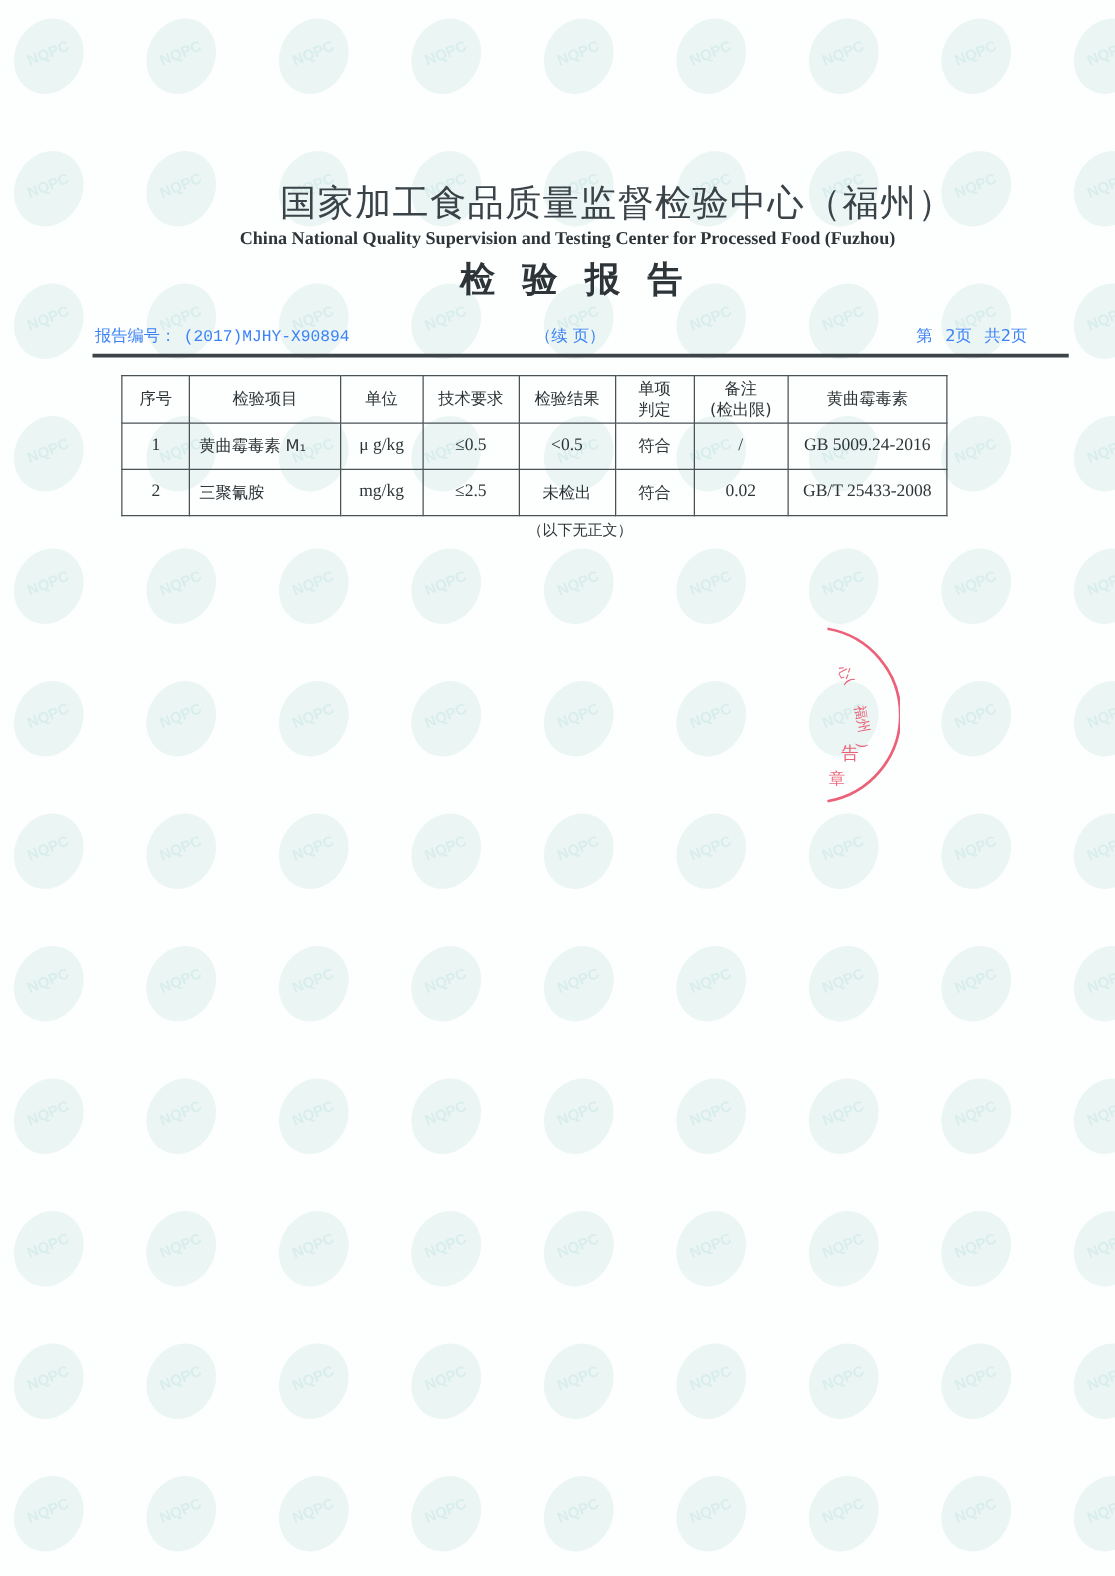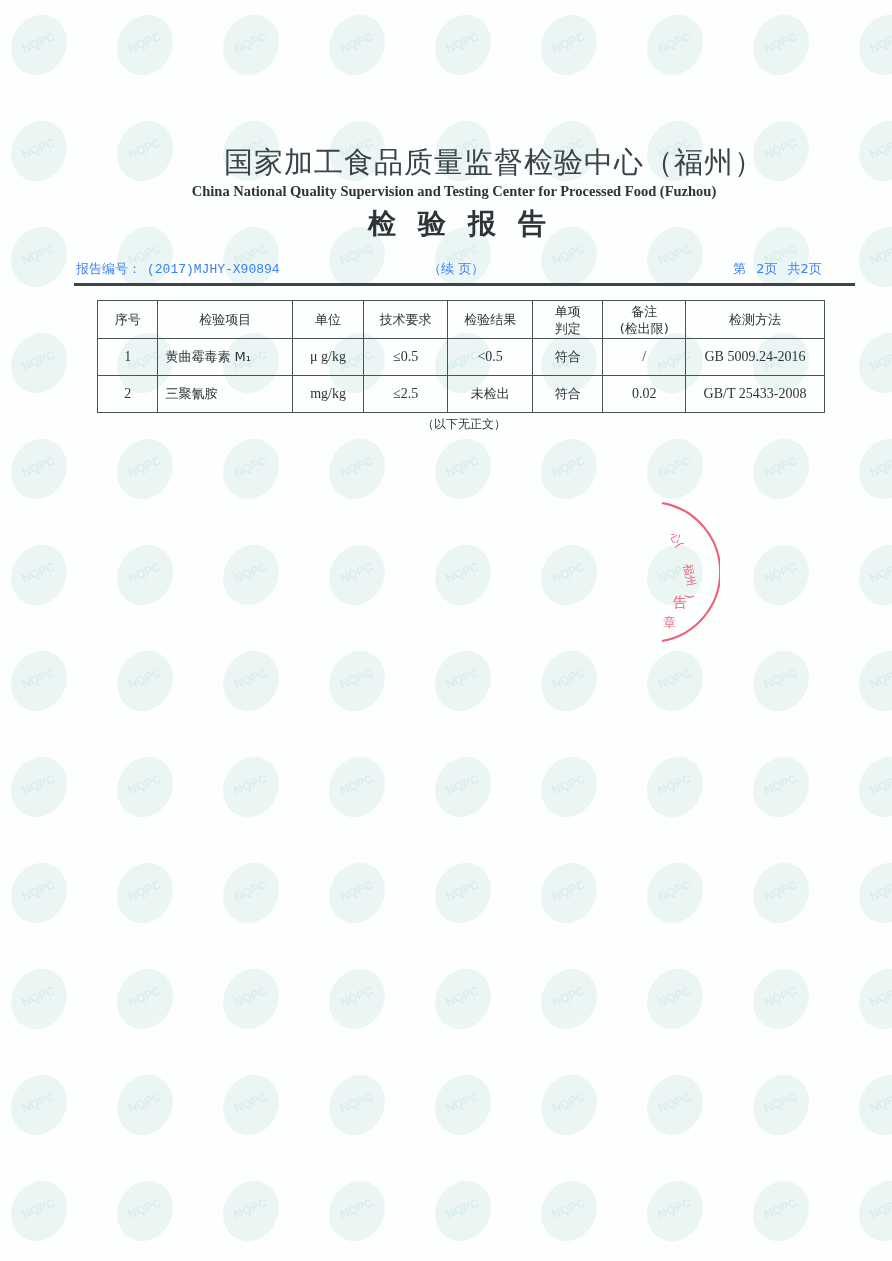--- a/index.html
+++ b/index.html
@@ -11,21 +11,21 @@
   .title-cn{position:absolute;left:0;width:892px;top:143px;text-align:center;font-family:"DejaVu Sans",sans-serif;font-size:29px;letter-spacing:1px;color:#3a4348;margin-left:48px;}
   .title-en{position:absolute;left:0;width:908px;top:183px;text-align:center;font-family:"Liberation Serif",serif;font-weight:bold;font-size:14.5px;color:#2d3438;}
   .report-cn{position:absolute;left:0;width:892px;top:205px;text-align:center;font-family:"DejaVu Serif",serif;font-weight:bold;font-size:28px;letter-spacing:22px;color:#2e3538;padding-left:22px;}
   .report-en{position:absolute;left:0;width:892px;top:238px;text-align:center;font-family:"Liberation Serif",serif;font-weight:bold;font-size:19px;letter-spacing:2px;word-spacing:24px;color:#2e3538;}
   .meta{position:absolute;top:260px;font-family:"DejaVu Sans",sans-serif;font-size:13px;color:#3b82f6;}
   .meta-left{left:76px;}
   .meta-left .num{font-family:"Liberation Mono",monospace;font-size:13px;margin-left:6px;}
   .meta-mid{left:428px;}
   .meta-right{left:733px;word-spacing:6px;}
   .rule{position:absolute;left:74px;top:283px;width:781px;height:3px;background:#3d4447;}
-  table.results{position:absolute;left:97px;top:300px;width:728px;border-collapse:collapse;font-family:"Liberation Serif",serif;font-size:14px;color:#2e3538;}
+  table.results{position:absolute;left:97px;top:300px;width:661px;border-collapse:collapse;font-family:"Liberation Serif",serif;font-size:14px;color:#2e3538;}
   table.results th, table.results td{border:1px solid #4a5256;text-align:center;vertical-align:middle;padding:0;}
   table.results th{font-weight:normal;height:37px;font-family:"DejaVu Sans",sans-serif;font-size:13px;line-height:17px;}
   table.results td{height:36px;}
   td.item{text-align:left !important;padding-left:7px !important;font-family:"DejaVu Sans",sans-serif;font-size:13px;}
   td.cn{font-family:Liberation Serif, serif;font-size:13px;}
   .end-note{position:absolute;left:0;width:892px;top:416px;text-align:center;font-family:"DejaVu Sans",sans-serif;font-size:12px;color:#2e3538;padding-left:18px;}
   .stamp{position:absolute;left:600px;top:495px;width:120px;height:150px;}
 </style>
 </head>
 <body>
@@ -166,21 +166,21 @@
     </colgroup>
     <thead>
       <tr>
         <th>序号</th>
         <th>检验项目</th>
         <th>单位</th>
         <th>技术要求</th>
         <th>检验结果</th>
         <th><span>单项</span><br><span>判定</span></th>
         <th><span>备注</span><br><span>(检出限)</span></th>
-        <th>检测方法</th>
+        <th>黄曲霉毒素</th>
       </tr>
     </thead>
     <tbody>
       <tr>
         <td>1</td>
         <td class="item">黄曲霉毒素 M₁</td>
         <td>μ g/kg</td>
         <td>≤0.5</td>
         <td>&lt;0.5</td>
         <td class="cn">符合</td>

